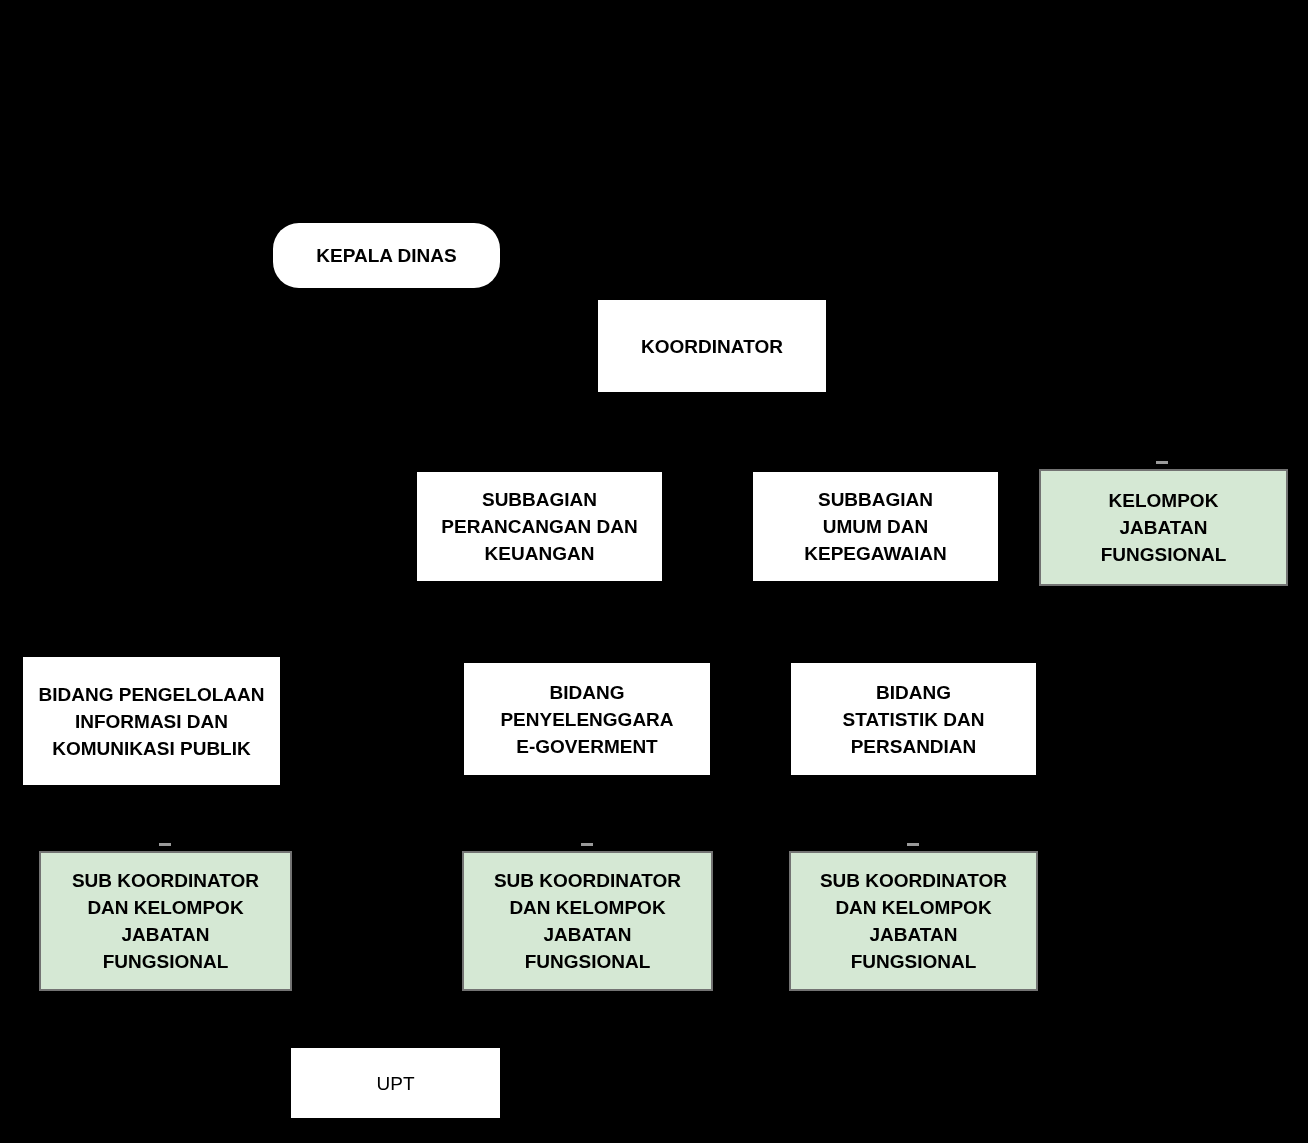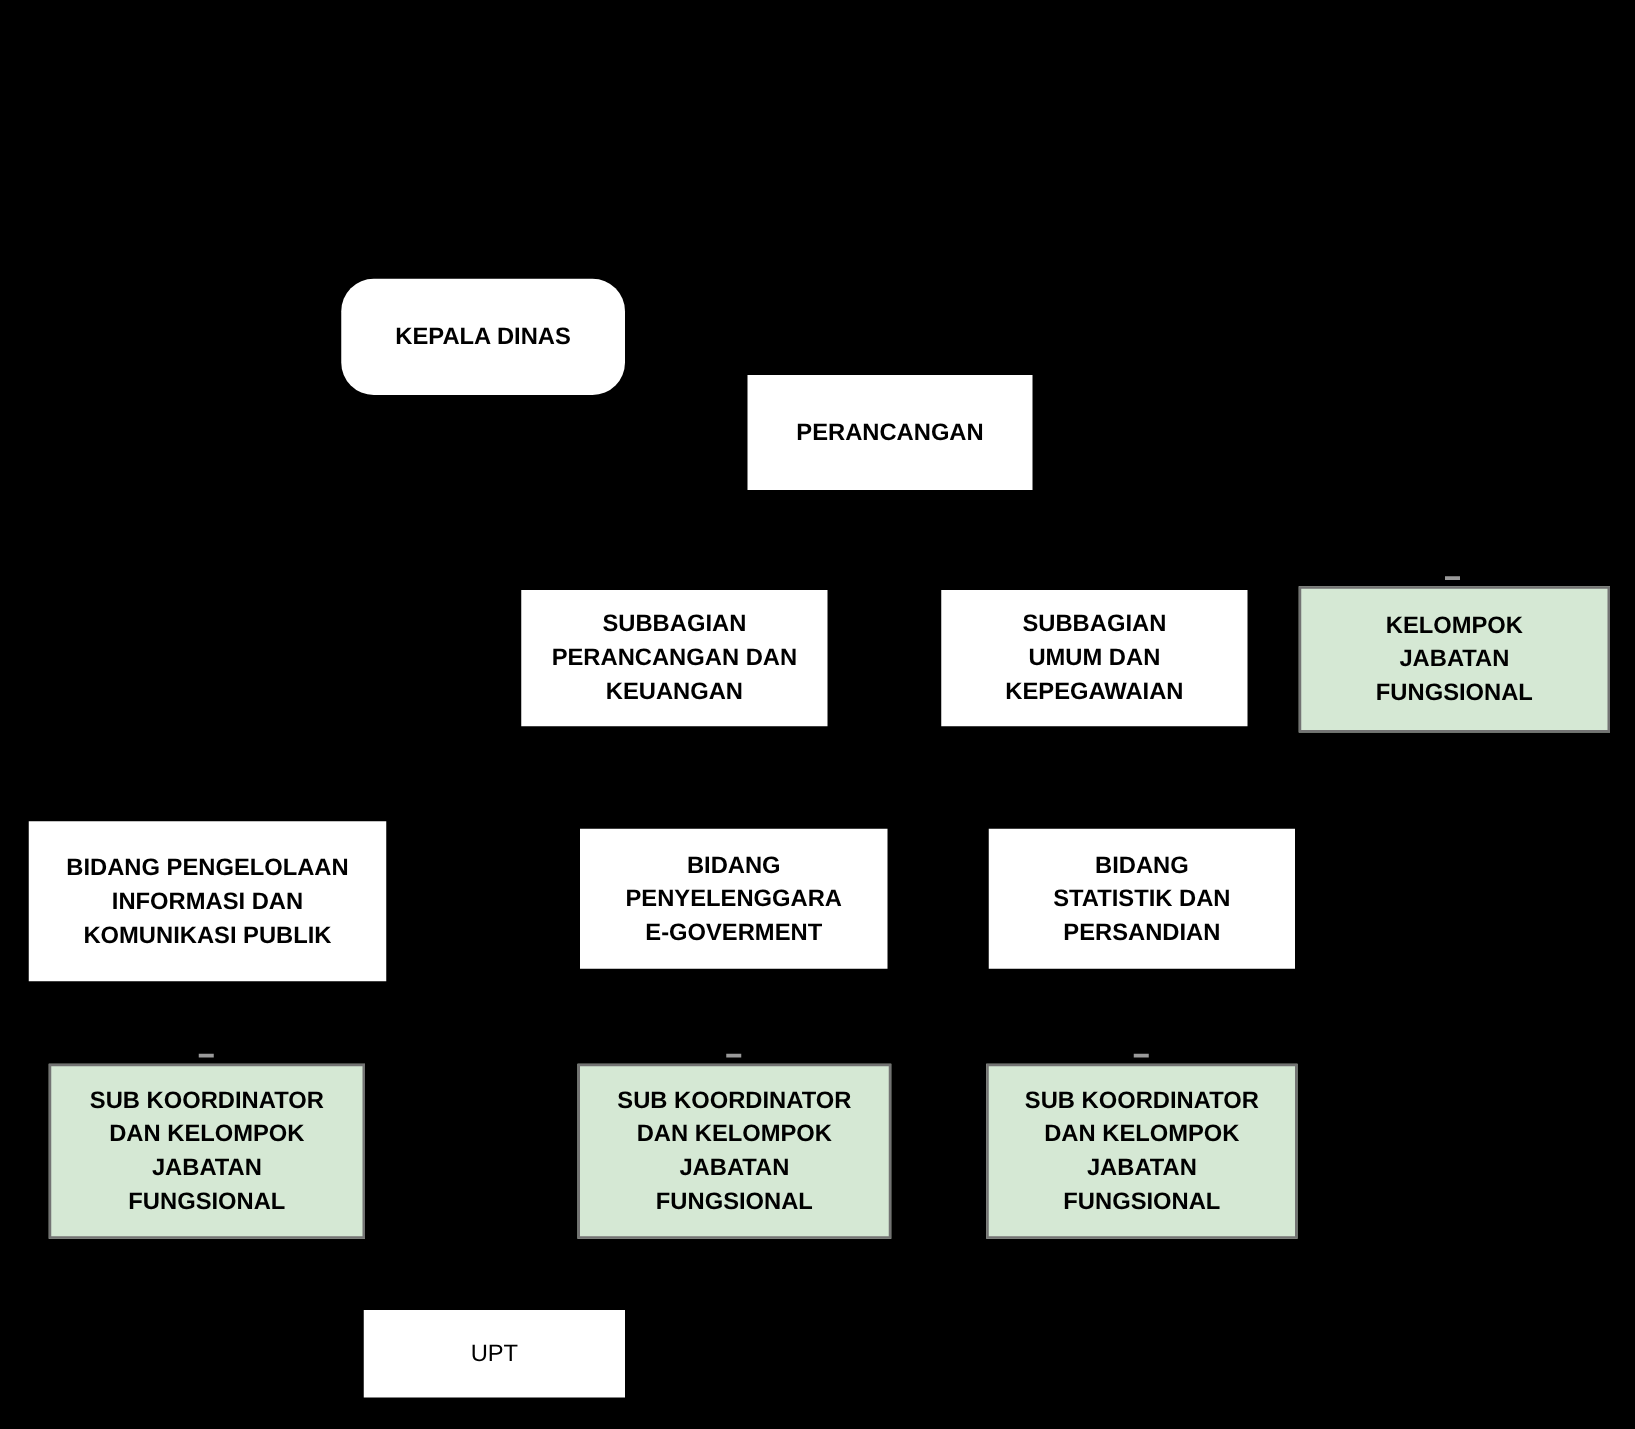--- a/index.html
+++ b/index.html
@@ -40,26 +40,26 @@
     font-weight: normal;
   }
   .tick {
     position: absolute;
     width: 12px;
     height: 3px;
     background: #9a9a9a;
   }
 
   
-  #kepala-dinas        { left: 273px;  top: 223px;  width: 227px; height: 93px; border-radius: 26px; }
+  #kepala-dinas        { left: 273px;  top: 223px;  width: 227px; height: 65px; border-radius: 26px; }
   #sekertariat         { left: 598px;  top: 300px;  width: 228px; height: 92px; }
   #subbagian-perancangan { left: 417px; top: 472px; width: 245px; height: 109px; }
   #subbagian-umum      { left: 753px;  top: 472px;  width: 245px; height: 109px; }
   #kelompok-jabatan    { left: 1039px; top: 469px;  width: 249px; height: 117px; }
-  #bidang-pik          { left: 23px;   top: 657px;  width: 286px; height: 128px; }
+  #bidang-pik          { left: 23px;   top: 657px;  width: 257px; height: 128px; }
   #bidang-egov         { left: 464px;  top: 663px;  width: 246px; height: 112px; }
   #bidang-statistik    { left: 791px;  top: 663px;  width: 245px; height: 112px; }
   #subkoord-1          { left: 39px;   top: 851px;  width: 253px; height: 140px; }
   #subkoord-2          { left: 462px;  top: 851px;  width: 251px; height: 140px; }
   #subkoord-3          { left: 789px;  top: 851px;  width: 249px; height: 140px; }
   #upt                 { left: 291px;  top: 1048px; width: 209px; height: 70px; }
 
   #tick-kelompok  { left: 1156px; top: 461px; }
   #tick-subk-1    { left: 159px;  top: 843px; }
   #tick-subk-2    { left: 581px;  top: 843px; }
@@ -68,21 +68,21 @@
 </head>
 <body>
 
 <div class="canvas">
 
   <div class="node" id="kepala-dinas">
     <span>KEPALA DINAS</span>
   </div>
 
   <div class="node" id="sekertariat">
-    <span>PERANCANGAN</span>
+    <span>KOORDINATOR</span>
   </div>
 
   <div class="node" id="subbagian-perancangan">
     <span>SUBBAGIAN
 PERANCANGAN DAN
 KEUANGAN</span>
   </div>
 
   <div class="node" id="subbagian-umum">
     <span>SUBBAGIAN

